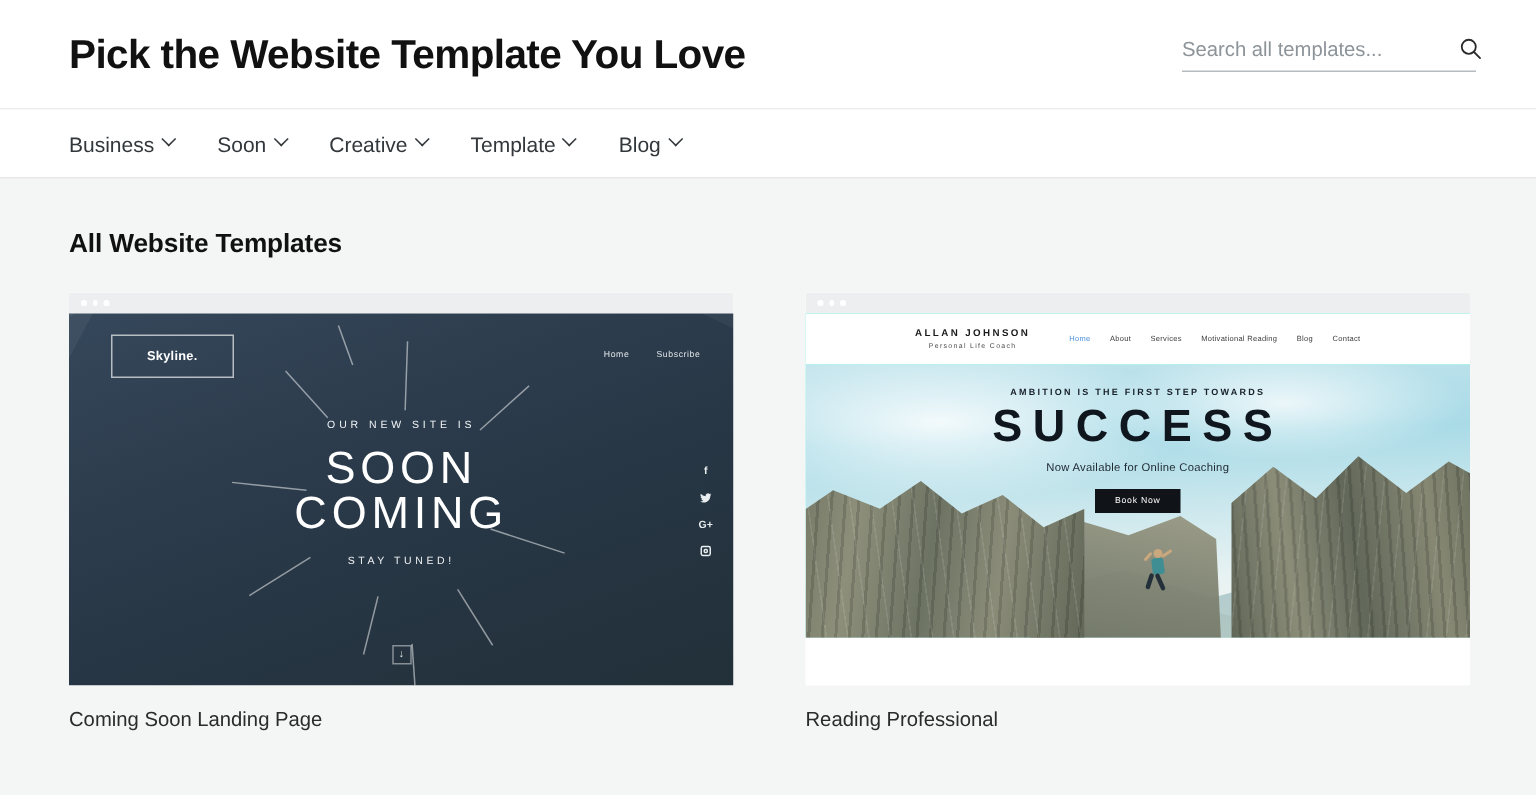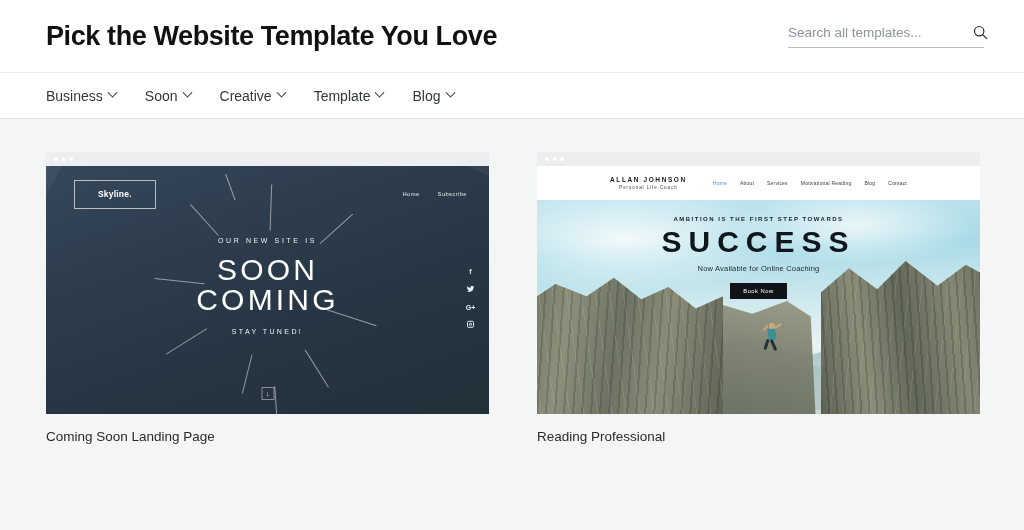--- a/index.html
+++ b/index.html
@@ -188,21 +188,21 @@
     border: 1px solid #e8edf0; border-radius: 50%;
   }
   .scroll-box {
     position: absolute; left: 50%; bottom: 14px; transform: translateX(-50%);
     width: 13px; height: 13px; border: 1px solid rgba(255,255,255,0.45);
     display: flex; align-items: center; justify-content: center;
     color: rgba(255,255,255,0.85); font-size: 7px; line-height: 1;
   }
 
   
-  .coach { position: relative; height: 248px; background: #5eead4; overflow: hidden; }
+  .coach { position: relative; height: 216px; background: #5eead4; overflow: hidden; }
   .coach-topbar {
     height: 34px; background: #ffffff;
     display: flex; align-items: center; justify-content: center; gap: 26px;
   }
   .coach-brand { text-align: center; }
   .coach-brand .bn {
     font-size: 6.5px; font-weight: bold; letter-spacing: 1.6px; color: #1a1a1a;
   }
   .coach-brand .bs {
     font-size: 4.6px; letter-spacing: 0.9px; color: #4a4a4a; margin-top: 2px;
@@ -341,20 +341,21 @@
     </div>
     <div class="nav-item">
       <span>Blog</span>
       <span class="chev"></span>
     </div>
   </div>
 
 </div>
 
 <div class="main">
+  <div class="section-title">All Website Templates</div>
 
   <div class="grid">
 
     <div class="card">
       <div class="card-frame">
         <div class="chrome">
           <span class="dot"></span>
           <span class="dot"></span>
           <span class="dot"></span>
         </div>

